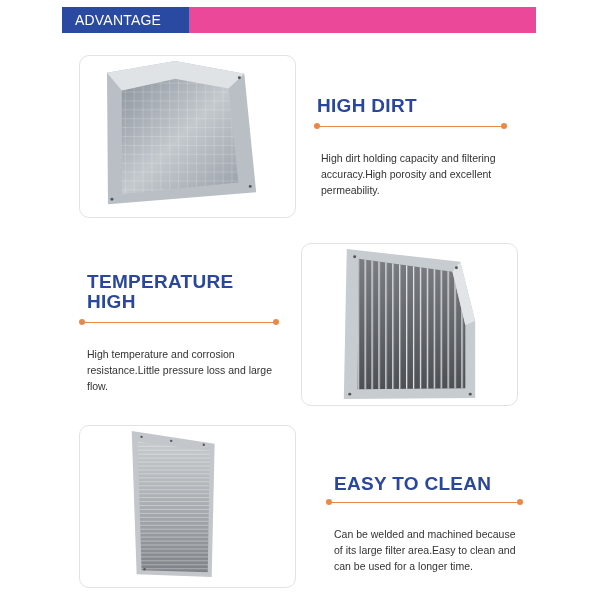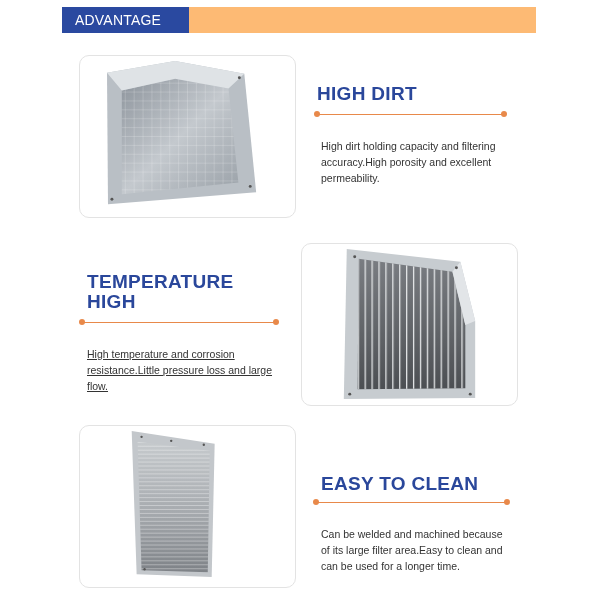--- a/index.html
+++ b/index.html
@@ -1,19 +1,19 @@
 <!DOCTYPE html>
 <html><head>
 <meta charset="utf-8">
 <style>
   * { box-sizing: border-box; margin: 0; padding: 0; }
   html, body { width: 600px; height: 600px; background: #ffffff; overflow: hidden; }
   body { position: relative; font-family: "Liberation Sans", sans-serif; }
 
-  .header-bar { position: absolute; left: 62px; top: 7px; width: 474px; height: 26px; background: #fdba74; }
+  .header-bar { position: absolute; left: 62px; top: 7px; width: 474px; height: 26px; background: #ec4899; }
   .header-tab { position: absolute; left: 0; top: 0; width: 127px; height: 26px; background: #2a49a0; color: #ffffff; font-size: 14px; line-height: 26px; padding-left: 13px; letter-spacing: 0.2px; }
 
   .card { position: absolute; width: 217px; height: 163px; border: 1px solid #e3e3e3; border-radius: 10px; background: #ffffff; overflow: hidden; }
   .card svg { position: absolute; left: 0; top: 0; width: 100%; height: 100%; }
 
   .feature { position: absolute; width: 200px; }
   .feature .title { color: #2a479b; font-weight: bold; font-size: 19px; line-height: 20px; letter-spacing: 0.3px; }
   .feature .divider { position: relative; height: 8px; margin-top: 6px; }
   .feature .divider .line { position: absolute; left: 3px; right: 3px; top: 3.5px; height: 1px; background: #e8894a; }
   .feature .divider .dot { position: absolute; top: 1px; width: 6px; height: 6px; border-radius: 50%; background: #e8894a; }
@@ -44,21 +44,21 @@
     <polygon points="27,17 96,5 166,18 178,138 28,150" fill="#b9bfc5"></polygon>
     <polygon points="42,35 96,23 150,33 160,128 42,140" fill="url(#g1)"></polygon>
     <polygon points="42,35 96,23 150,33 160,128 42,140" fill="url(#grid1)"></polygon>
     <polygon points="27,17 96,5 166,18 150,33 96,23 42,35" fill="#dfe3e6"></polygon>
     <circle cx="161" cy="22" r="1.5" fill="#555"></circle>
     <circle cx="32" cy="145" r="1.5" fill="#555"></circle>
     <circle cx="172" cy="132" r="1.5" fill="#555"></circle>
   </svg>
 </div>
 
-<div class="feature" style="left:317px; top:84px;">
+<div class="feature" style="left:317px; top:96px;">
   <div class="title">
     <div>HIGH DIRT</div>
   </div>
   <div class="divider" style="width:193px; margin-left:-3px;">
     <span class="dot l"></span>
       <span class="line"></span>
       <span class="dot r"></span>
   </div>
   <div class="desc" style="width:200px;">High dirt holding capacity and filtering accuracy.High porosity and excellent permeability.</div>
 </div>
@@ -66,21 +66,21 @@
 <div class="feature" style="left:87px; top:272px;">
   <div class="title">
     <div>TEMPERATURE</div>
     <div>HIGH</div>
   </div>
   <div class="divider" style="width:200px; margin-left:-8px;">
     <span class="dot l"></span>
       <span class="line"></span>
       <span class="dot r"></span>
   </div>
-  <div class="desc" style="width:190px; padding-left:0;text-decoration:underline;">High temperature and corrosion resistance.Little pressure loss and large flow.</div>
+  <div class="desc" style="width:190px; padding-left:0;">High temperature and corrosion resistance.Little pressure loss and large flow.</div>
 </div>
 
 <div class="card" style="left:301px; top:243px;">
   <svg viewBox="0 0 217 163">
     <defs>
       <linearGradient id="g2" x1="0" y1="0" x2="0" y2="1">
         <stop offset="0" stop-color="#7a7d82"></stop>
         <stop offset="0.6" stop-color="#5f6266"></stop>
         <stop offset="1" stop-color="#4c4f53"></stop>
       </linearGradient>
@@ -114,21 +114,21 @@
     <polygon points="52,5 136,18 133,153 57,150" fill="#c3c7cb"></polygon>
     <polygon points="58,16 131,25 129,148 62,146" fill="url(#g3)"></polygon>
     <polygon points="58,16 131,25 129,148 62,146" fill="url(#slots3)"></polygon>
     <circle cx="62" cy="11" r="1.2" fill="#555"></circle>
     <circle cx="92" cy="15" r="1.2" fill="#555"></circle>
     <circle cx="125" cy="19" r="1.2" fill="#555"></circle>
     <circle cx="65" cy="145" r="1.2" fill="#555"></circle>
   </svg>
 </div>
 
-<div class="feature" style="left:321px; top:474px;">
+<div class="feature" style="left:334px; top:474px;">
   <div class="title">EASY TO CLEAN</div>
   <div class="divider" style="width:197px; margin-left:-8px; margin-top:4px;">
     <span class="dot l"></span>
       <span class="line"></span>
       <span class="dot r"></span>
   </div>
   <div class="desc" style="width:185px; padding-left:0; margin-top:20px;">Can be welded and machined because of its large filter area.Easy to clean and can be used for a longer time.</div>
 </div>
 
 </body></html>

